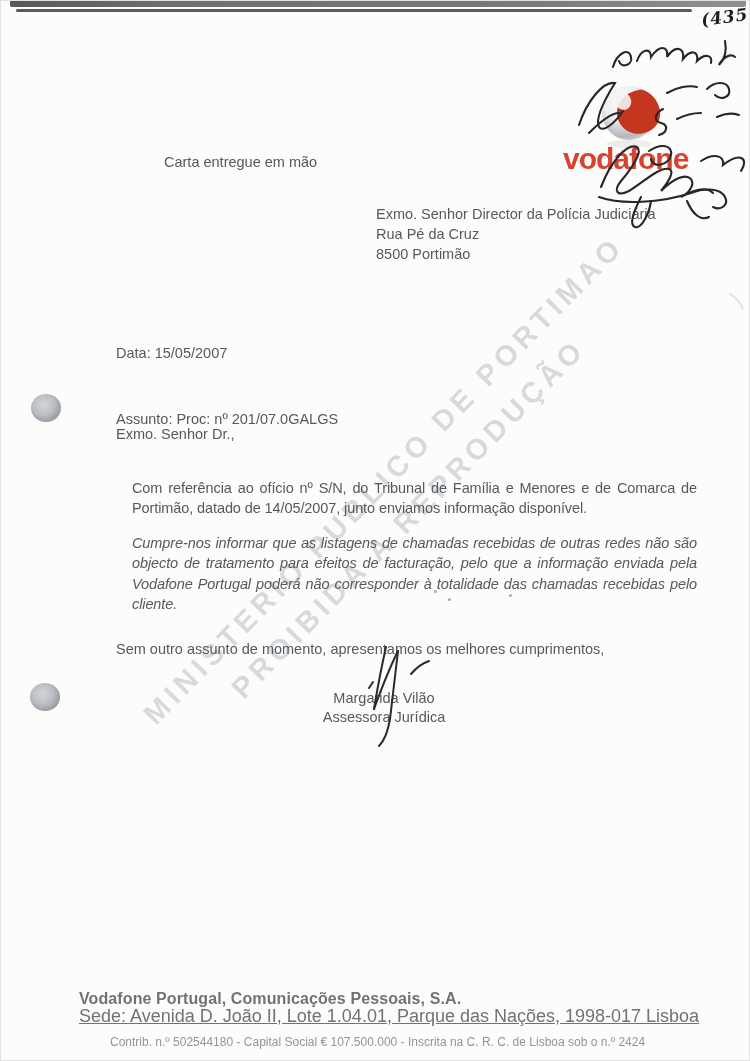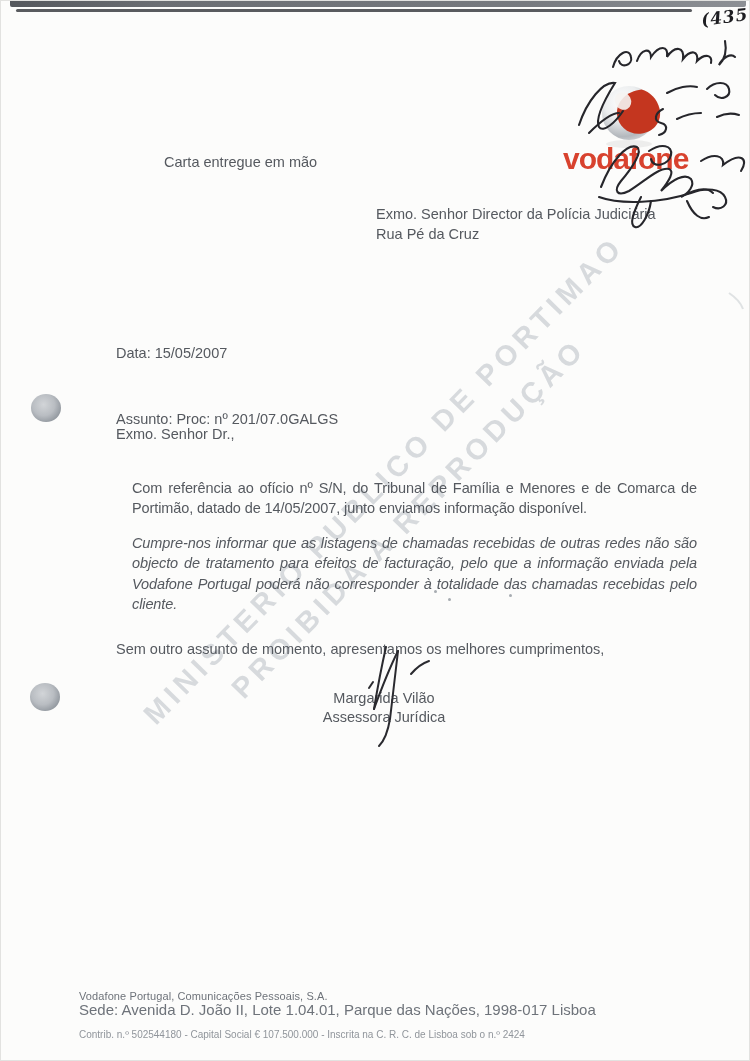--- a/index.html
+++ b/index.html
@@ -38,23 +38,23 @@
   .subject-line{left:115px;top:396px;margin-top:12px;}
   .salutation{left:115px;top:423px;}
   .para{left:131px;width:565px;text-align:justify;letter-spacing:-.1px;line-height:20.3px;}
   .p1{top:477px;}
   .p2{top:532px;font-style:italic;}
   .closing{left:115px;top:638px;}
   .sig-block{left:258px;top:688px;width:250px;text-align:center;line-height:18.6px;}
   .pen-dot{position:absolute;width:3px;height:3px;border-radius:50%;background:#a7acb1;}
   
   .footer{position:absolute;left:78px;top:989px;color:#6e737a;z-index:2;}
-  .footer .company{font-size:11px;font-weight:normal;letter-spacing:.1px;}
-  .footer .line{font-size:15px;line-height:16.5px;}
-  .footer .reg{margin-top:10px;font-size:10px;color:#90959b;}
+  .footer .company{font-size:16px;font-weight:bold;letter-spacing:.1px;}
+  .footer .line{font-size:18px;line-height:16.5px;text-decoration:underline;}
+  .footer .reg{margin-top:10px;font-size:12px;color:#90959b;margin-left:31px;}
   
   .page-num{position:absolute;left:700px;top:6px;z-index:4;
     font-family:"DejaVu Serif", serif;font-style:italic;font-weight:600;
     font-size:17px;color:#1e1e22;transform:rotate(-7deg);letter-spacing:1px;}
   
   .annot{position:absolute;left:0;top:0;z-index:3;pointer-events:none;}
   .wordmark-text{font-family:"Liberation Sans", sans-serif;font-weight:bold;
     font-size:30px;fill:#d8422e;letter-spacing:-1px;}
 </style>
 </head>
@@ -70,20 +70,21 @@
 
   <div class="wm wm1">MINISTERIO PUBLICO DE PORTIMAO</div>
   <div class="wm wm2">PROIBIDA A REPRODUÇÃO</div>
 
   <div class="content">
     <div class="abs delivery">Carta entregue em mão</div>
 
     <div class="abs recipient">
       <div>Exmo. Senhor Director da Polícia Judiciária</div>
       <div>Rua Pé da Cruz</div>
+      <div>8500 Portimão</div>
     </div>
 
     <div class="abs date-line">Data: 15/05/2007</div>
     <div class="abs subject-line">Assunto: Proc: nº 201/07.0GALGS</div>
     <div class="abs salutation">Exmo. Senhor Dr.,</div>
 
     <div class="abs para p1">Com referência ao ofício nº S/N, do Tribunal de Família e Menores e de Comarca de Portimão, datado de 14/05/2007, junto enviamos informação disponível.</div>
     <div class="abs para p2">Cumpre-nos informar que as listagens de chamadas recebidas de outras redes não são objecto de tratamento para efeitos de facturação, pelo que a informação enviada pela Vodafone Portugal poderá não corresponder à totalidade das chamadas recebidas pelo cliente.</div>
 
     <div class="abs closing">Sem outro assunto de momento, apresentamos os melhores cumprimentos,</div>

